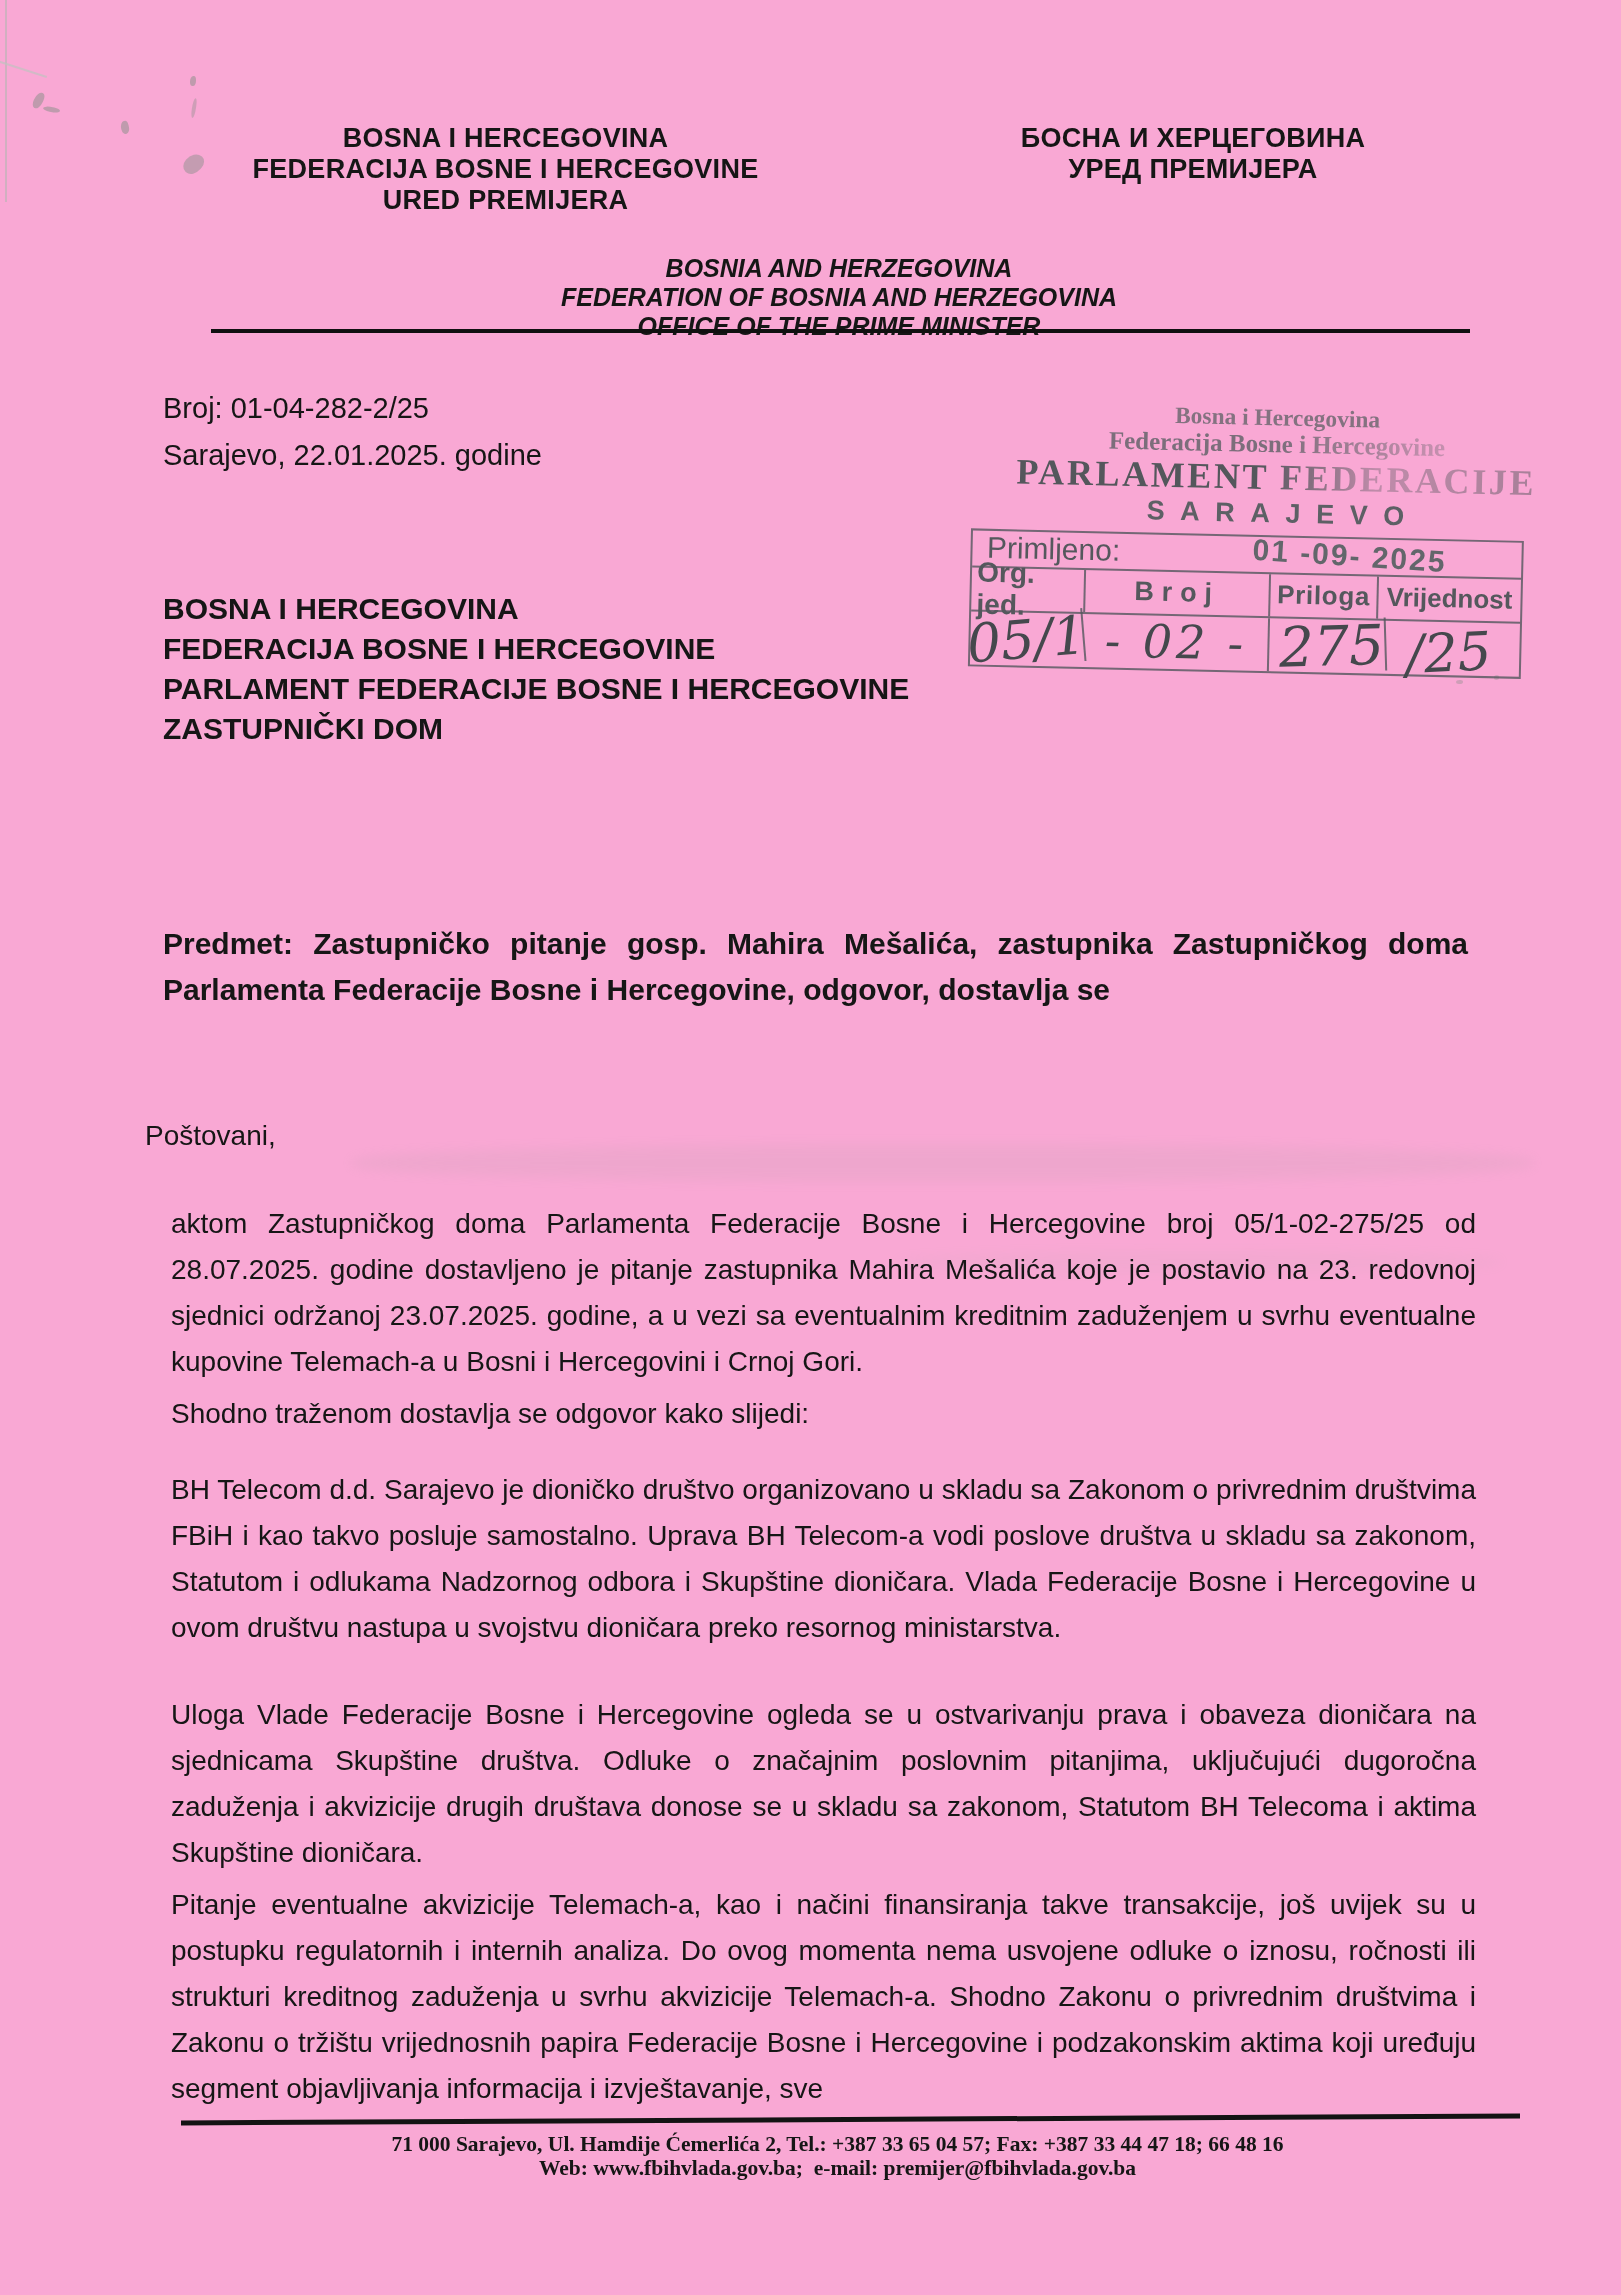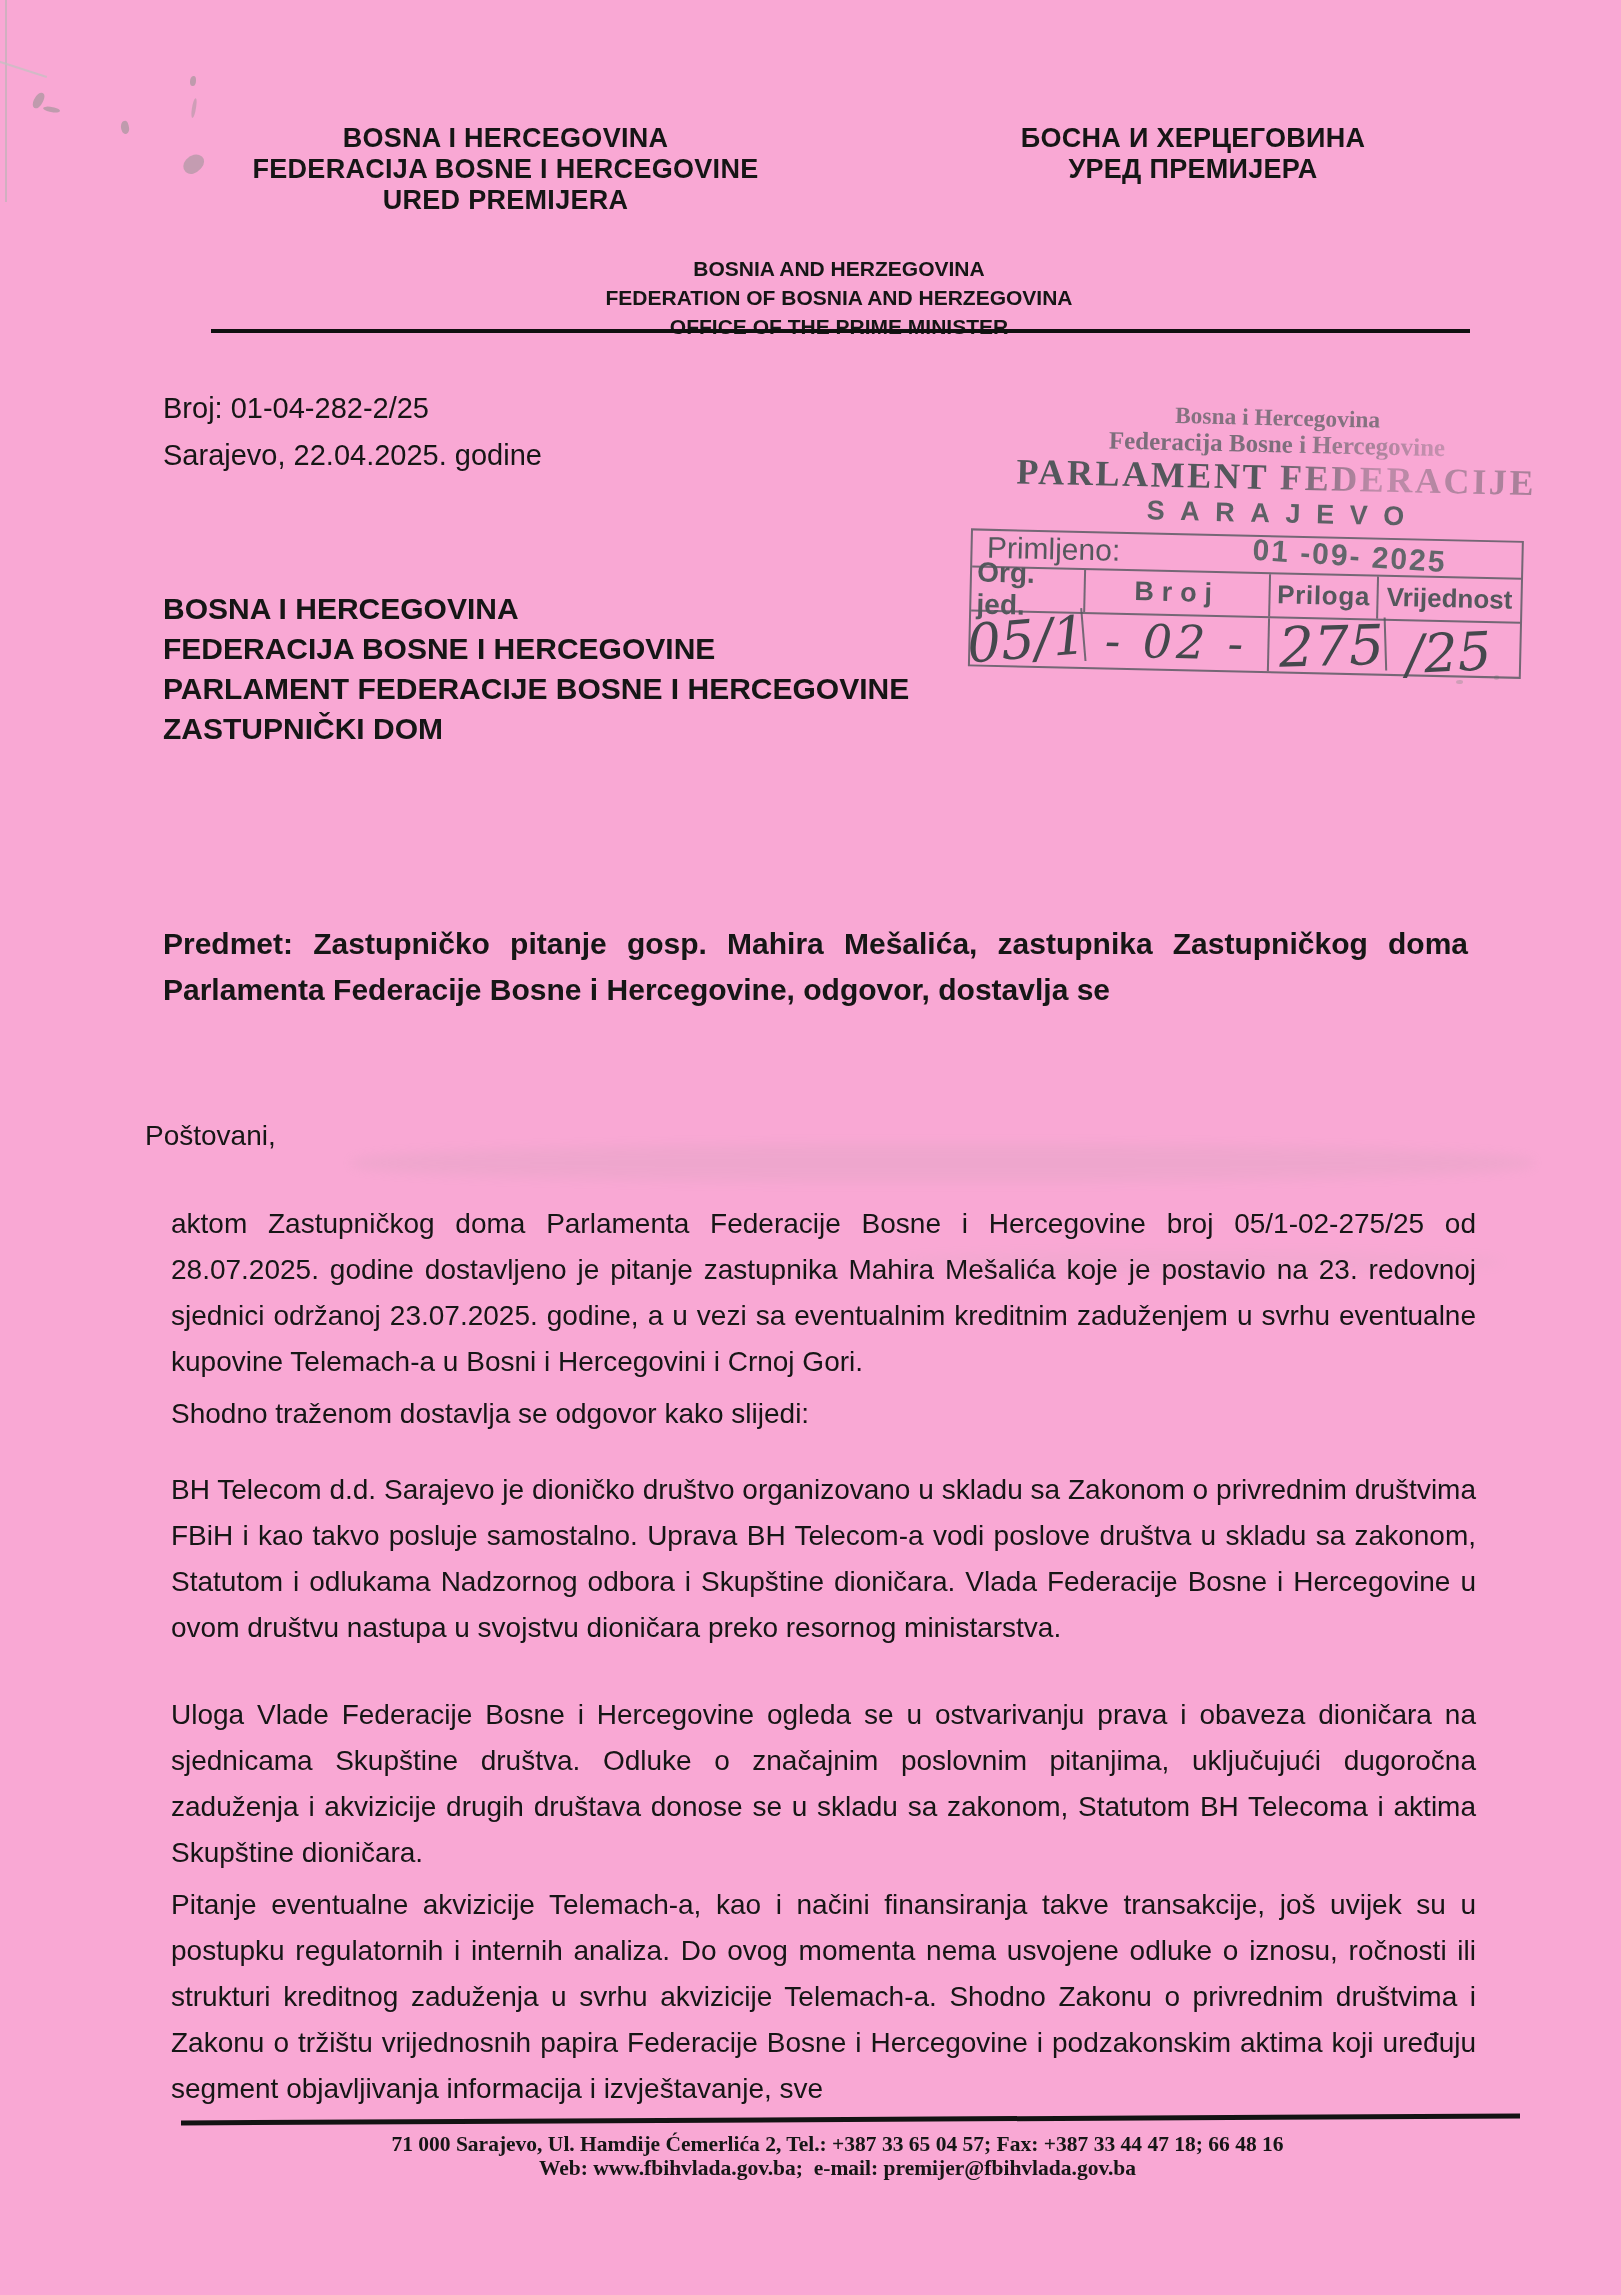--- a/index.html
+++ b/index.html
@@ -26,21 +26,21 @@
   .sp6{left:185px;top:153px;width:17px;height:22px;transform:rotate(40deg);opacity:.5;}
   .sp7{left:1456px;top:680px;width:6.5px;height:3.9px;opacity:.4;}
   .sp8{left:1494px;top:675px;width:4.6px;height:4.6px;opacity:.35;}
   .smudge1{left:351px;top:1144px;width:1183px;height:38px;background:#9a9a98;opacity:.10;border-radius:45%;filter:blur(5.9px);}
   .smudge2{left:897px;top:1251px;width:605px;height:22px;background:#a8a8a6;opacity:.07;border-radius:45%;filter:blur(5.2px);}
 
   
   .hdr{font-weight:bold;font-size:27px;line-height:31px;text-align:center;letter-spacing:0.3px;}
   .hdr-left{left:248px;top:123px;width:515px;}
   .hdr-right{left:936px;top:123px;width:514px;}
-  .hdr-center{left:514px;top:254px;width:650px;font-weight:bold;font-size:21px;line-height:29px;text-align:center;}
+  .hdr-center{left:514px;top:254px;width:650px;font-weight:bold;font-size:25px;line-height:29px;text-align:center;font-style:italic;}
   .top-rule{left:211px;top:329px;width:1259px;height:3.9px;background:#101010;}
 
   
   .meta{left:163px;top:385px;font-size:29px;line-height:47px;}
 
   
   .stamp{left:956px;top:397px;width:585px;transform:rotate(1.3deg);transform-origin:top left;color:#5d6065;}
   .stamp-inst{text-align:center;padding-left:59px;font-family:"Liberation Serif", serif;font-weight:bold;}
   .si1{font-size:23.4px;line-height:26px;opacity:.75;}
   .si2{font-size:25px;line-height:27px;opacity:.8;
@@ -121,21 +121,21 @@
 
   <div class="abs hdr-center">
     <div>BOSNIA AND HERZEGOVINA</div>
     <div>FEDERATION OF BOSNIA AND HERZEGOVINA</div>
     <div>OFFICE OF THE PRIME MINISTER</div>
   </div>
   <div class="abs top-rule"></div>
 
   <div class="abs meta">
     <div>Broj: 01-04-282-2/25</div>
-    <div>Sarajevo, 22.04.2025. godine</div>
+    <div>Sarajevo, 22.01.2025. godine</div>
   </div>
 
   <div class="abs stamp">
     <div class="stamp-inst si1">Bosna i Hercegovina</div>
     <div class="stamp-inst si2">Federacija Bosne i Hercegovine</div>
     <div class="stamp-inst si3">PARLAMENT FEDERACIJE</div>
     <div class="stamp-inst si4">SARAJEVO</div>
     <div class="stamp-table">
       <div class="st-row st-r1">
         <span class="rec-label">Primljeno:</span>

